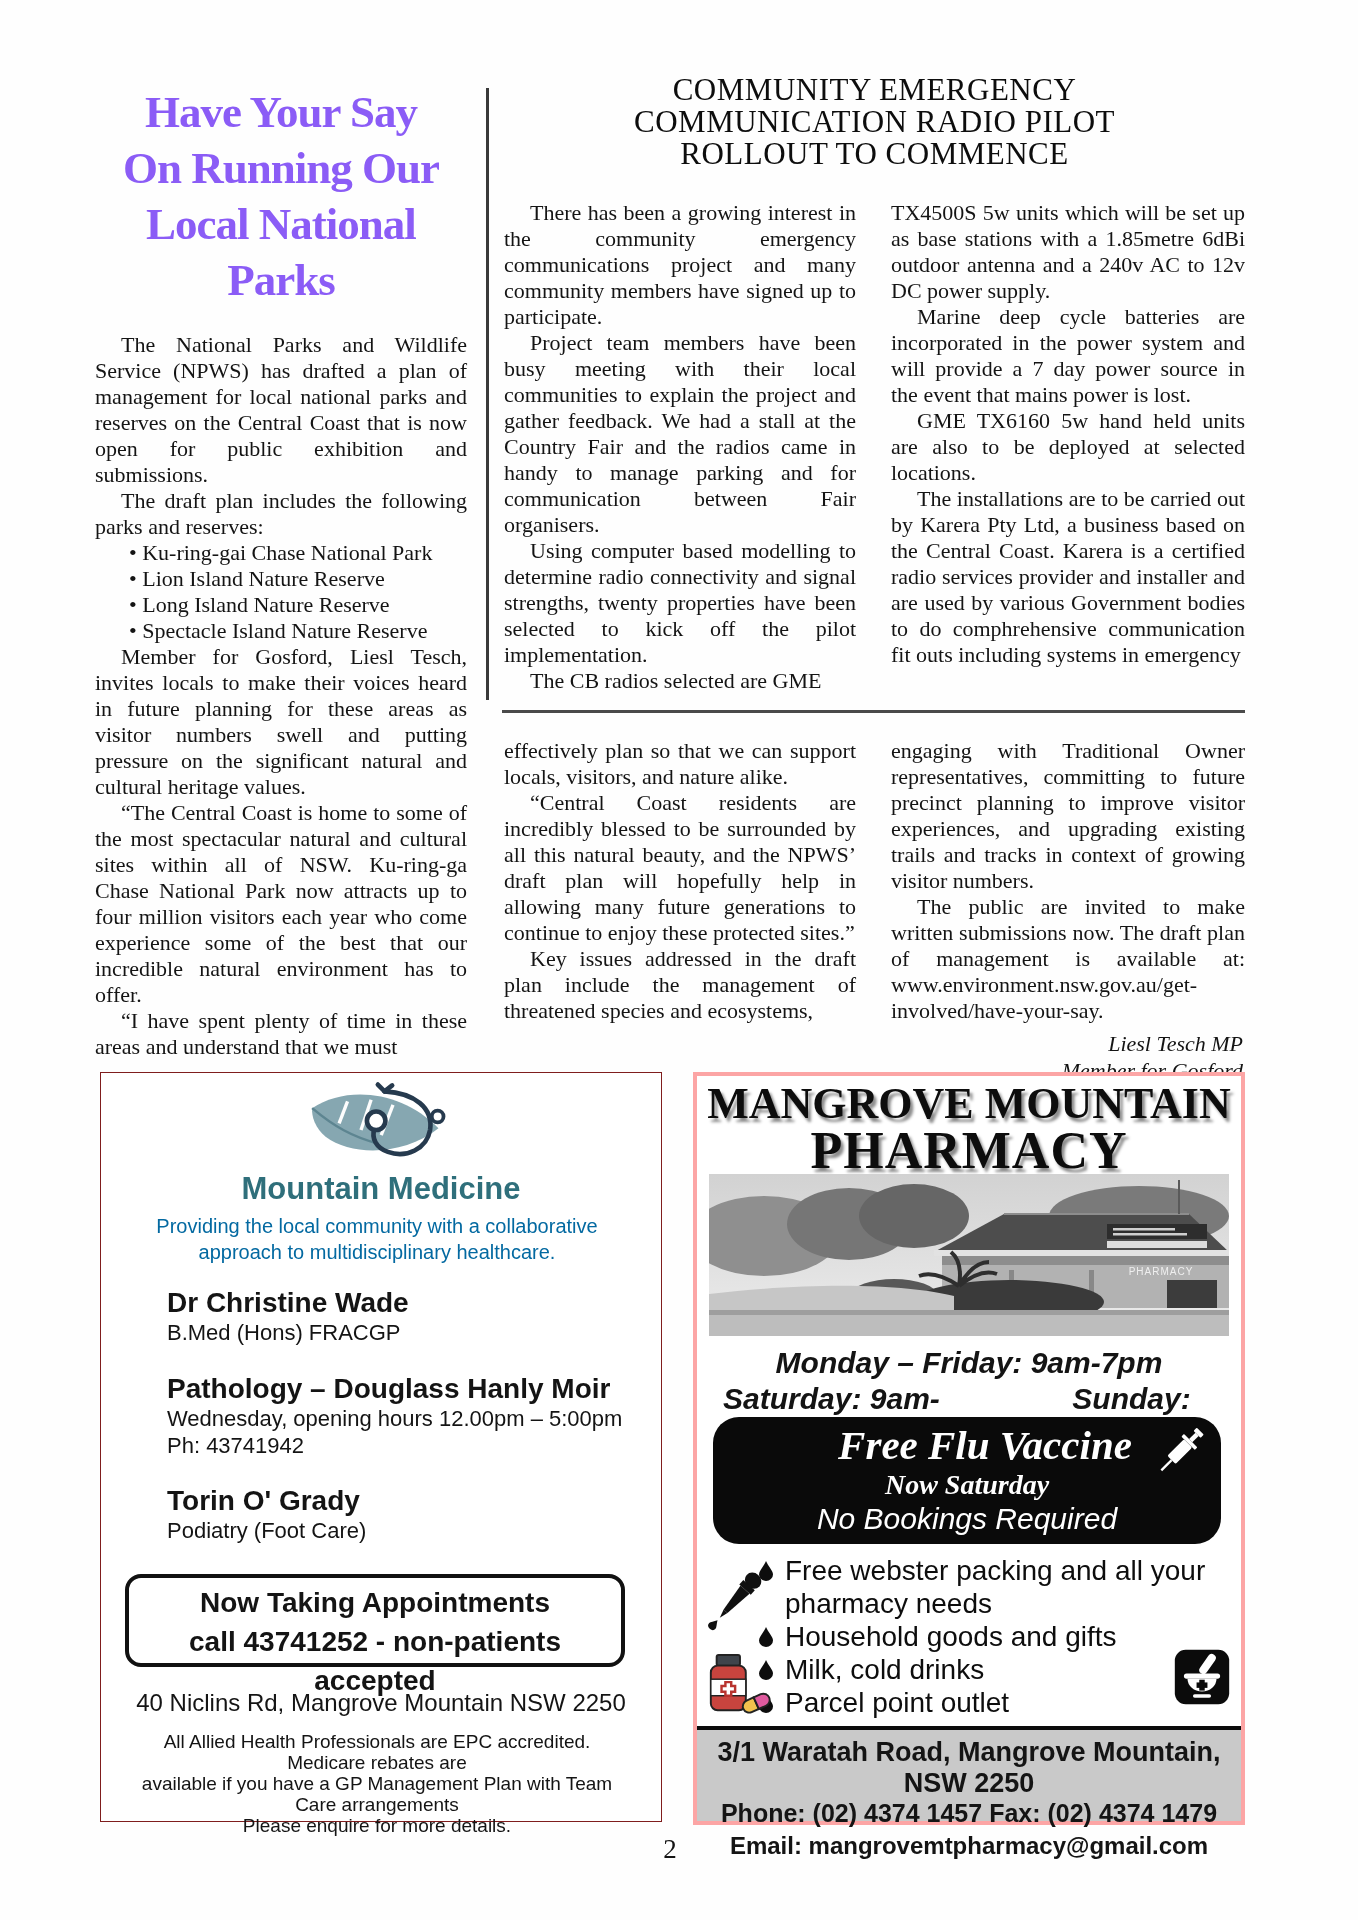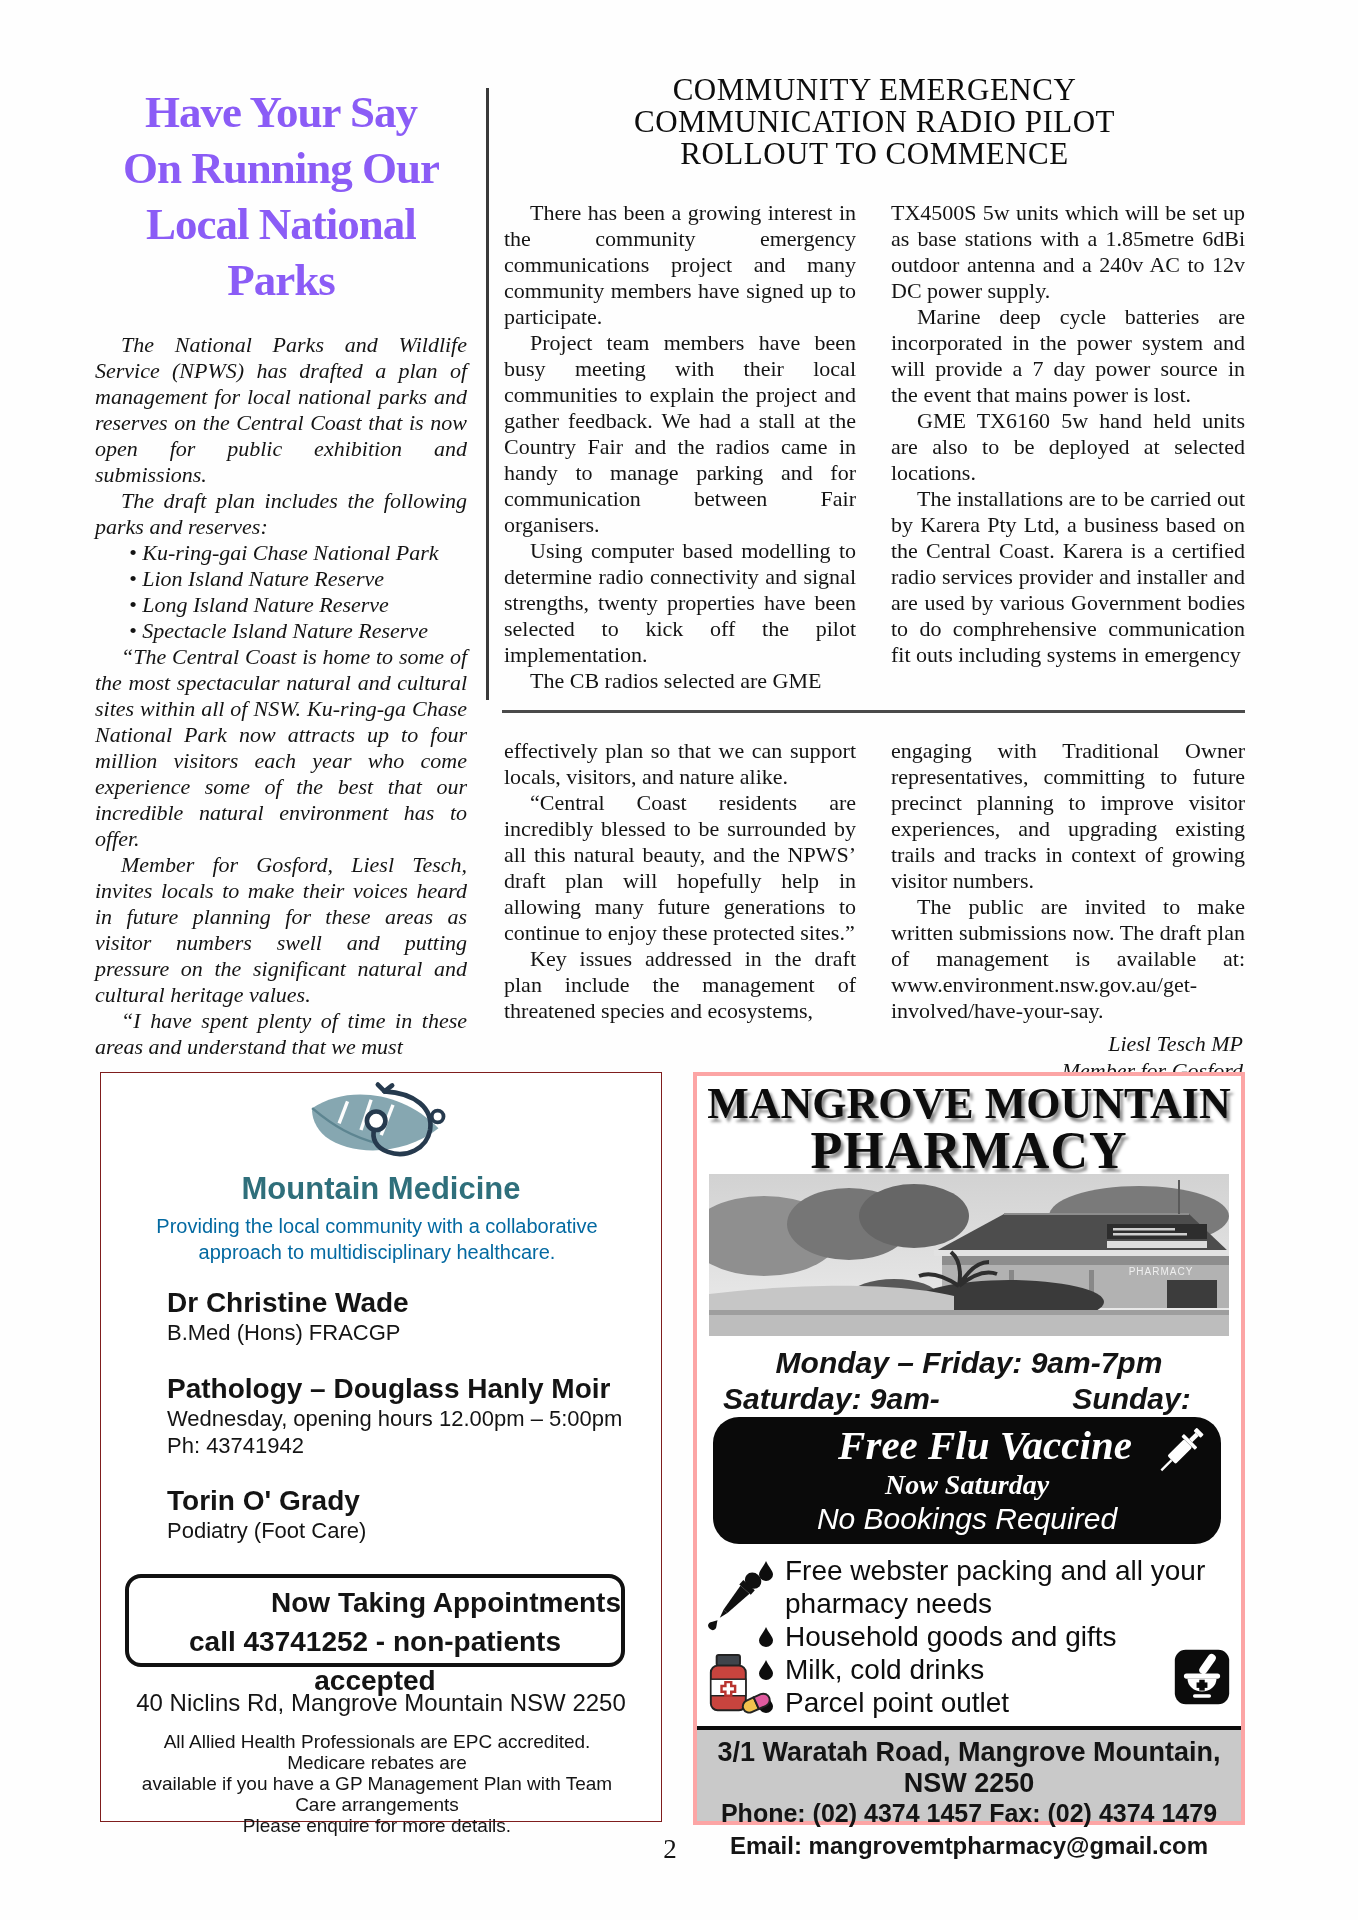--- a/index.html
+++ b/index.html
@@ -24,21 +24,21 @@
   .med-ad{left:100px;top:1072px;width:562px;height:750px;border:1px solid #7f1d1d;
           background:#fff;box-sizing:border-box;font-family:"Liberation Sans", sans-serif;}
   .med-brand{top:98px;left:0;width:100%;text-align:center;font-size:31px;font-weight:bold;}
   .med-tagline{top:140px;left:46px;width:460px;text-align:center;font-size:20px;line-height:26px;color:#0369a1;}
   .staff{left:66px;width:460px;}
   .staff .nm{font-size:28px;font-weight:bold;line-height:32px;}
   .staff .dt{font-size:22px;line-height:27px;}
   .appt-box{left:24px;top:501px;width:500px;height:93px;border:4px solid #111;border-radius:16px;
             box-sizing:border-box;text-align:center;}
   .appt-box div{font-size:28px;font-weight:bold;line-height:39px;}
-  .appt-box div:first-child{margin-top:5px;text-align:right;}
+  .appt-box div:first-child{margin-top:5px;}
   .med-address{top:616px;left:0;width:100%;text-align:center;font-size:24px;}
   .med-fine{top:658px;left:26px;width:500px;text-align:center;font-size:19px;line-height:21px;}
 
   
   .pharm-ad{left:693px;top:1072px;width:552px;height:753px;border:4px solid #fca5a5;
             background:#fff;box-sizing:border-box;font-family:"Liberation Sans", sans-serif;}
   .pharm-t1{top:4px;left:0;width:100%;text-align:center;font-family:"Liberation Serif",serif;
             font-weight:bold;font-size:44px;line-height:48px;letter-spacing:0px;color:#0d0d0d;
             text-shadow:3px 4px 3px rgba(0,0,0,0.45);}
   .pharm-t2{top:48px;left:0;width:100%;text-align:center;font-family:"Liberation Serif",serif;
@@ -68,29 +68,29 @@
 
 <div class="page">
 
   <div class="abs" style="left:95px;top:84px;width:372px;">
     <div class="parks-title">
       <div>Have Your Say</div>
       <div>On Running Our</div>
       <div>Local National</div>
       <div>Parks</div>
     </div>
-    <div class="bodycol" style="margin-top:24px;font-style:italic;">
+    <div class="bodycol" style="margin-top:24px;">
       <p>The National Parks and Wildlife Service (NPWS) has drafted a plan of management for local national parks and reserves on the Central Coast that is now open for public exhibition and submissions.</p>
       <p>The draft plan includes the following parks and reserves:</p>
       <div class="bullet-line">• Ku-ring-gai Chase National Park</div>
       <div class="bullet-line">• Lion Island Nature Reserve</div>
       <div class="bullet-line">• Long Island Nature Reserve</div>
       <div class="bullet-line">• Spectacle Island Nature Reserve</div>
+      <p>Member for Gosford, Liesl Tesch, invites locals to make their voices heard in future planning for these areas as visitor numbers swell and putting pressure on the significant natural and cultural heritage values.</p>
       <p>“The Central Coast is home to some of the most spectacular natural and cultural sites within all of NSW. Ku-ring-ga Chase National Park now attracts up to four million visitors each year who come experience some of the best that our incredible natural environment has to offer.</p>
-      <p>Member for Gosford, Liesl Tesch, invites locals to make their voices heard in future planning for these areas as visitor numbers swell and putting pressure on the significant natural and cultural heritage values.</p>
       <p>“I have spent plenty of time in these areas and understand that we must</p>
     </div>
   </div>
 
   <div class="abs vrule" style="left:486px;top:88px;height:612px;"></div>
 
   <div class="abs radio-title" style="left:502px;top:74px;width:745px;">
     <div>COMMUNITY EMERGENCY</div>
     <div>COMMUNICATION RADIO PILOT</div>
     <div>ROLLOUT TO COMMENCE</div>

